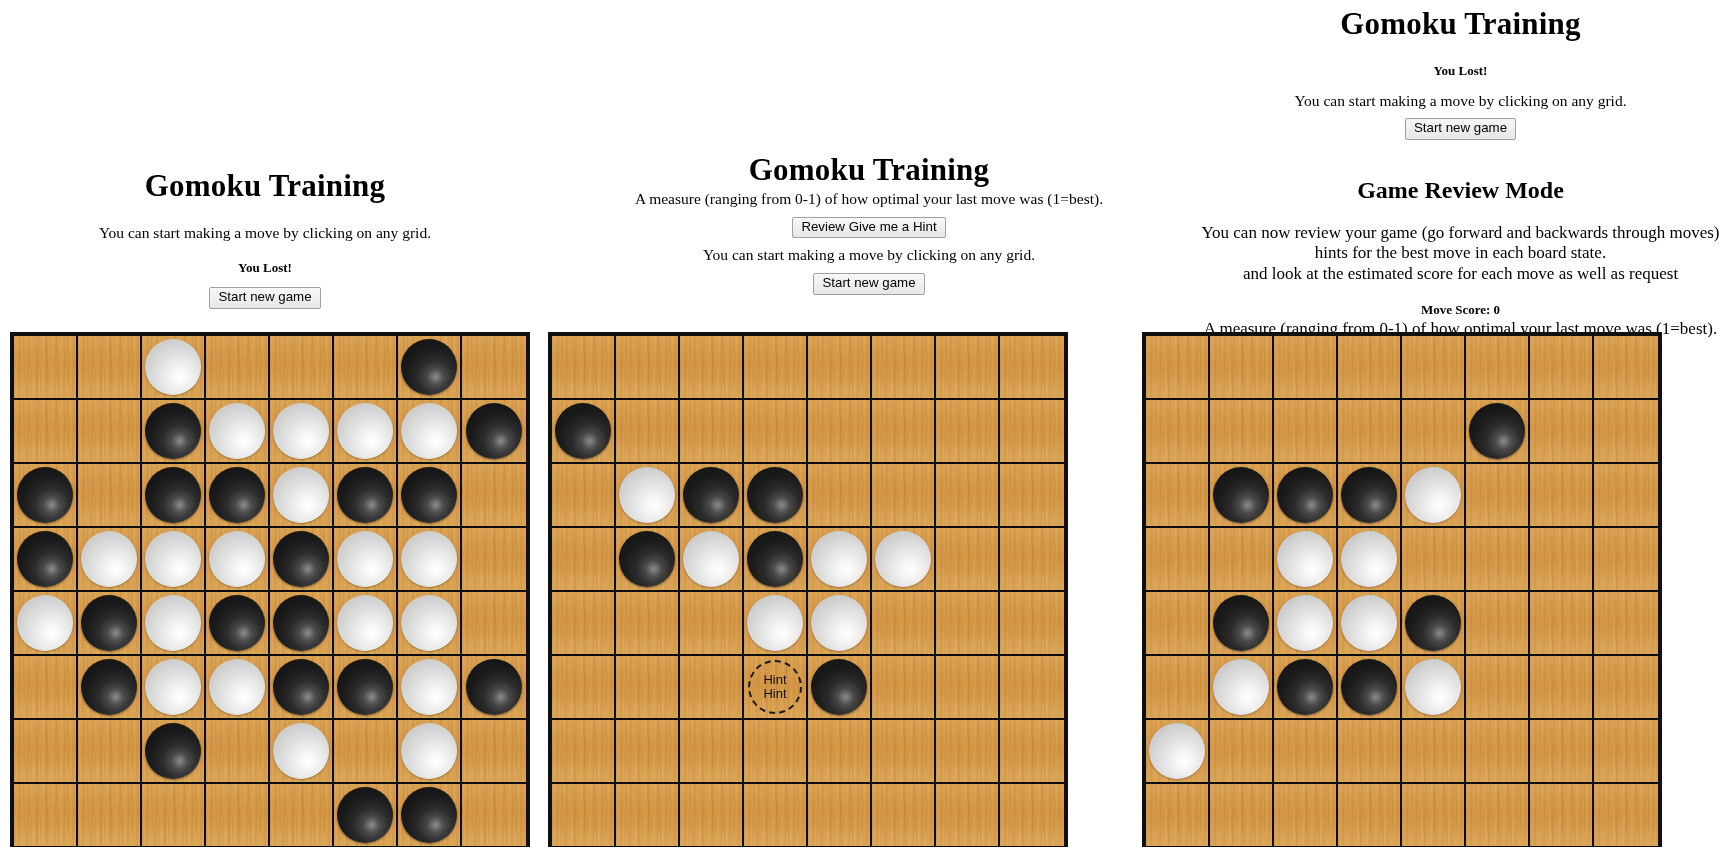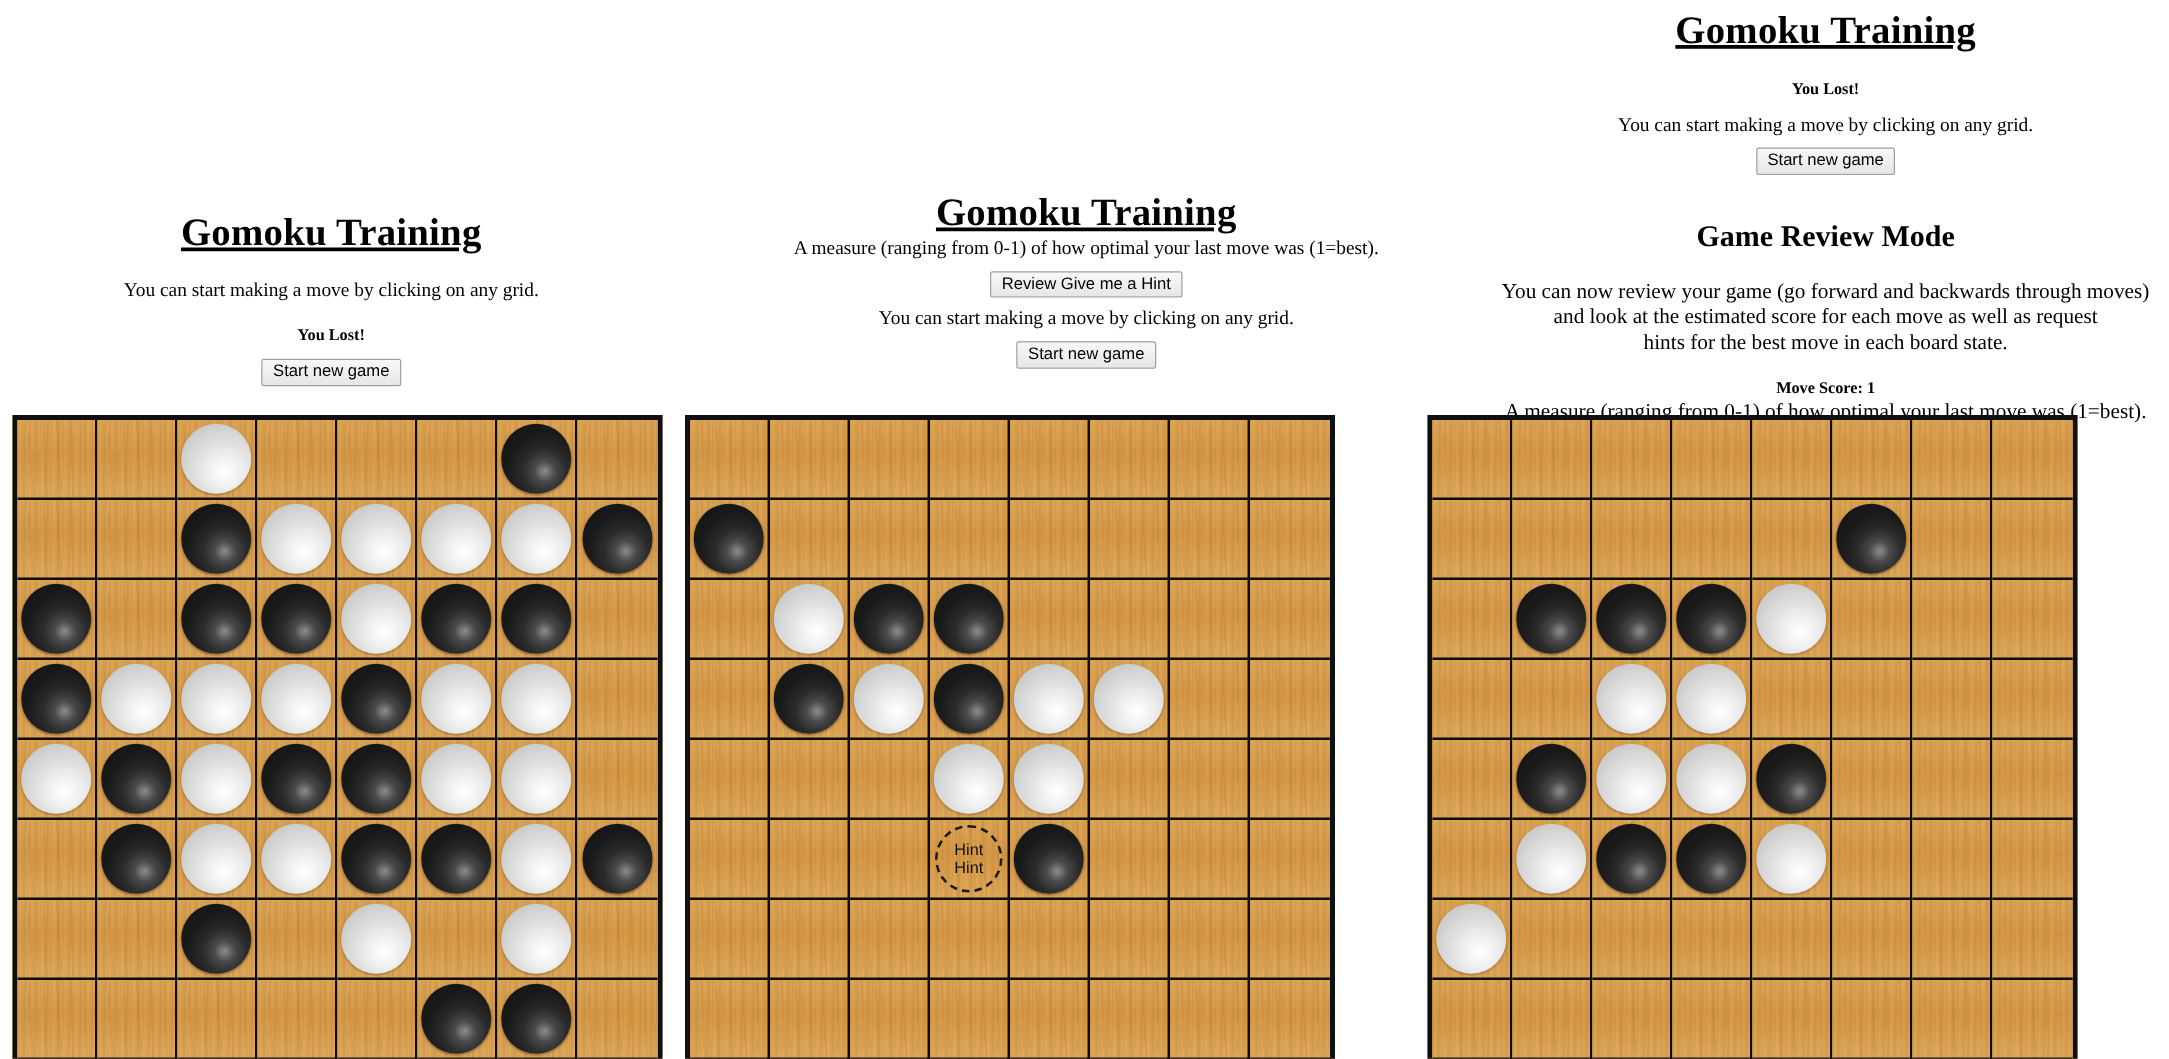--- a/index.html
+++ b/index.html
@@ -25,21 +25,20 @@
   .panel-left   { left: 0px;    width: 530px; }
   .panel-center { left: 604px;  width: 530px; }
   .panel-right  { left: 1186px; width: 549px; }
 
   h1.app-title {
     font-size: 31px;
     font-weight: bold;
     margin: 0;
     letter-spacing: 0.2px;
     line-height: 1.15;
-    text-decoration: underline;
   }
   h2.section-title {
     font-size: 24px;
     font-weight: bold;
     margin: 0;
     line-height: 1.2;
   }
   h3.score-line {
     font-size: 13px;
     font-weight: bold;
@@ -414,23 +413,23 @@
   <div class="panel panel-right">
     <div style="position:absolute; left:0; top:6px; width:549px;">
       <h1 class="app-title">Gomoku Training</h1>
       <h3 class="score-line" style="margin-top:21px;">You Lost!</h3>
       <p class="info" style="margin-top:14px;">You can start making a move by clicking on any grid.</p>
       <div style="margin-top:7px;">
         <button class="btn">Start new game</button>
       </div>
       <h2 class="section-title" style="margin-top:36px;">Game Review Mode</h2>
       <p class="info small" style="margin-top:18px;">You can now review your game (go forward and backwards through moves)</p>
+      <p class="info small">hints for the best move in each board state.</p>
       <p class="info small">and look at the estimated score for each move as well as request</p>
-      <p class="info small">hints for the best move in each board state.</p>
-      <h3 class="score-line" style="margin-top:17px;">Move Score: 1</h3>
+      <h3 class="score-line" style="margin-top:17px;">Move Score: 0</h3>
       <p class="info small" style="margin-top:2px;">A measure (ranging from 0-1) of how optimal your last move was (1=best).</p>
       <div class="btn-row" style="margin-top:8px;">
         <button class="btn">Previous</button>
         <button class="btn">Hint</button>
         <button class="btn">Next</button>
       </div>
     </div>
     <div class="board" id="board-right" style="left:-44px; top:332px;">
         <div class="cell"></div>
         <div class="cell"></div>

